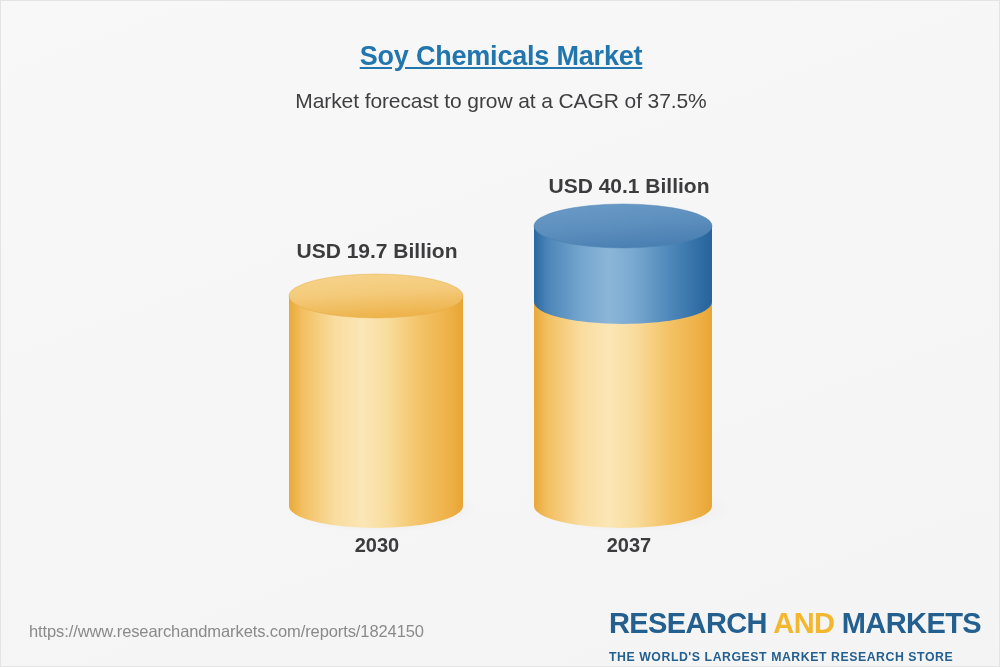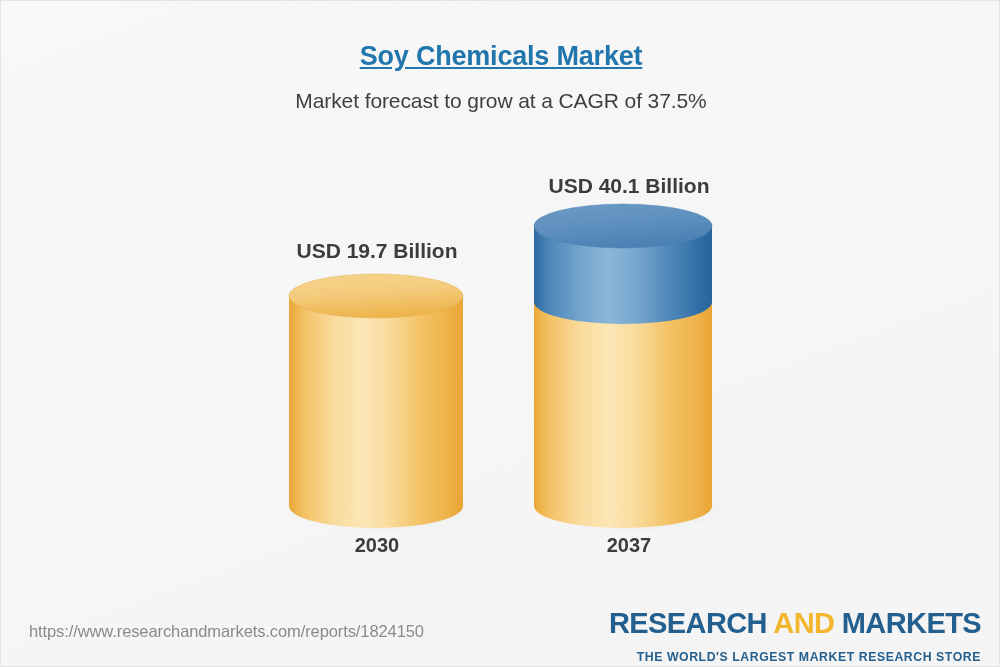--- a/index.html
+++ b/index.html
@@ -99,21 +99,21 @@
     top: 22px;
     font-size: 16.5px;
     color: #8a8a8c;
     letter-spacing: -0.1px;
     white-space: nowrap;
   }
   .logo {
     position: absolute;
     right: 20px;
     top: 8px;
-    text-align: right;
+    text-align: left;
   }
   .logo-main {
     font-size: 29px;
     font-weight: bold;
     letter-spacing: -0.6px;
     line-height: 1.05;
     white-space: nowrap;
   }
   .logo-word-blue { color: #24608f; }
   .logo-word-yellow { color: #f2b72e; }

